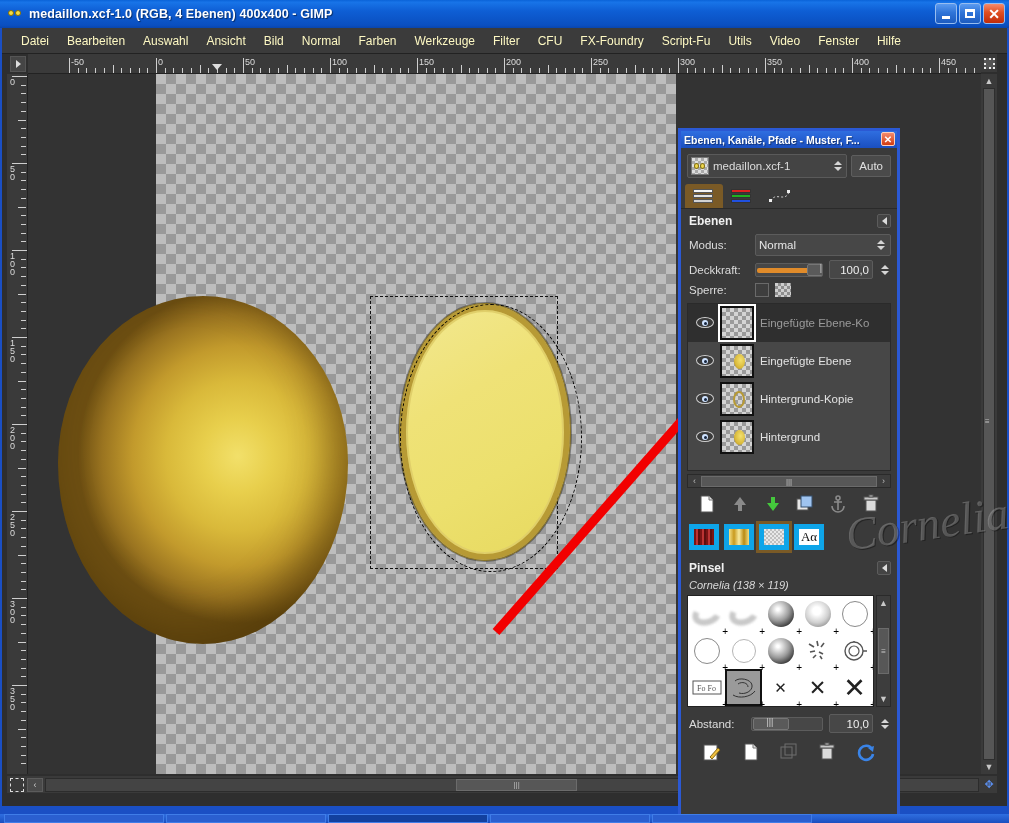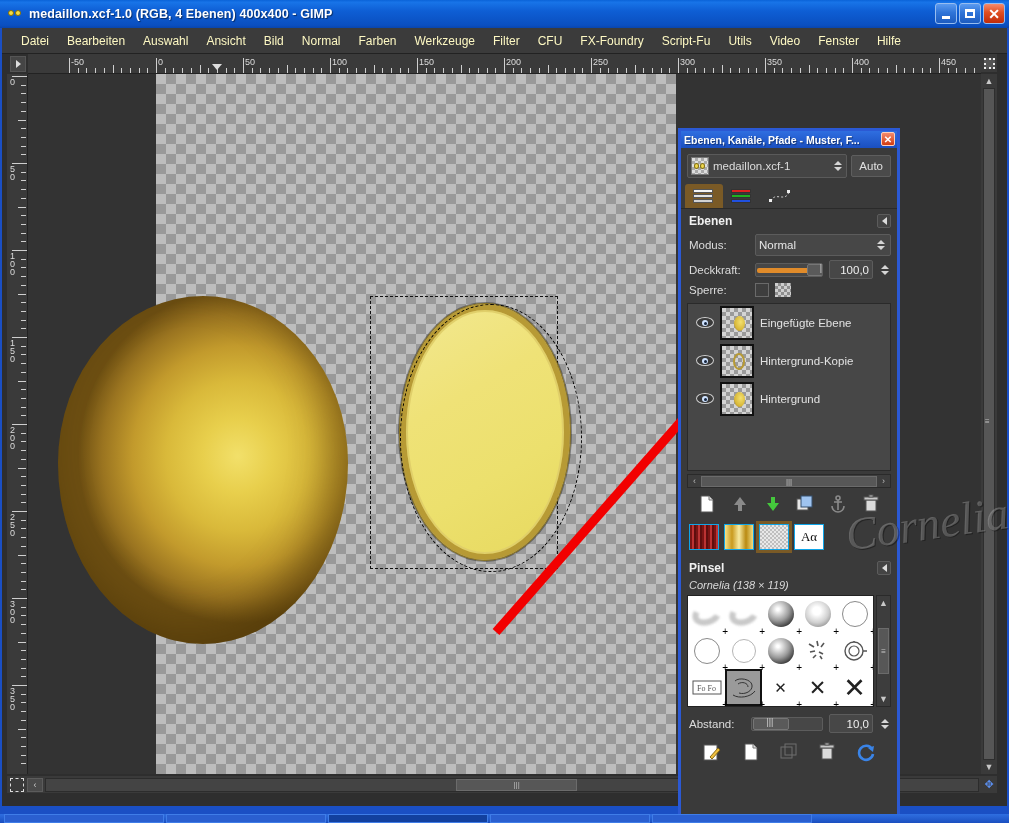--- a/index.html
+++ b/index.html
@@ -250,21 +250,21 @@
   .hscroll{
     margin:3px 6px 0 6px;height:14px;background:#3d3d3d;border:1px solid #2a2a2a;display:flex;align-items:center;
   }
   .hscroll .arr{width:13px;color:#bbb;font-size:9px;text-align:center;}
   .hscroll .bar{flex:1;height:11px;background:#575757;border:1px solid #6b6b6b;display:flex;align-items:center;justify-content:center;color:#c6c6c6;font-size:8px;}
 
   .layer-toolbar{ display:flex;align-items:center;justify-content:space-around;padding:6px 10px 6px 10px; }
   .lt-ico{ width:20px;height:20px;position:relative; }
 
   .mat-row{ display:flex;align-items:center;gap:5px;padding:4px 8px 6px 8px; }
-  .mat{ width:30px;height:26px;border:1px solid #0ea5e9; }
+  .mat{ width:30px;height:26px;border:5px solid #0ea5e9; }
   .mat.sel{ outline:3px solid #7a5a26; outline-offset:0px; }
   .mat.brush{
     background-image:
       linear-gradient(45deg,#bfbfbf 25%,transparent 25%,transparent 75%,#bfbfbf 75%),
       linear-gradient(45deg,#bfbfbf 25%,transparent 25%,transparent 75%,#bfbfbf 75%);
     background-size:4px 4px;background-position:0 0,2px 2px;background-color:#e8e8e8;
   }
   .mat.pattern{background:repeating-linear-gradient(90deg,#7a1414 0 2px,#b33 2px 4px,#5e0e0e 4px 6px);}
   .mat.gradient{background:linear-gradient(90deg,#f5e28a,#c99a1e,#f7eaa0,#b98a12,#f0dd84);}
   .mat.font{background:#fff;display:flex;align-items:center;justify-content:center;color:#111;font-size:13px;font-family:"Liberation Serif",serif;}
@@ -719,20 +719,29 @@
             </div>
         </div>
 
         <div class="row">
           <span class="lab">Sperre:</span>
           <div class="lock-box"></div>
           <div class="lock-alpha"></div>
         </div>
 
         <div id="layer-list">
+          <div class="layer-row sel">
+            <div class="eye">
+                <div class="o"></div>
+                <div class="p"></div>
+                <div class="p2"></div>
+              </div>
+            <div class="lthumb selected"></div>
+            <div class="lname dim">Eingefügte Ebene-Ko</div>
+          </div>
           <div class="layer-row">
             <div class="eye">
                 <div class="o"></div>
                 <div class="p"></div>
                 <div class="p2"></div>
               </div>
             <div class="lthumb">
                 <div class="egglet"></div>
               </div>
             <div class="lname">Eingefügte Ebene</div>

